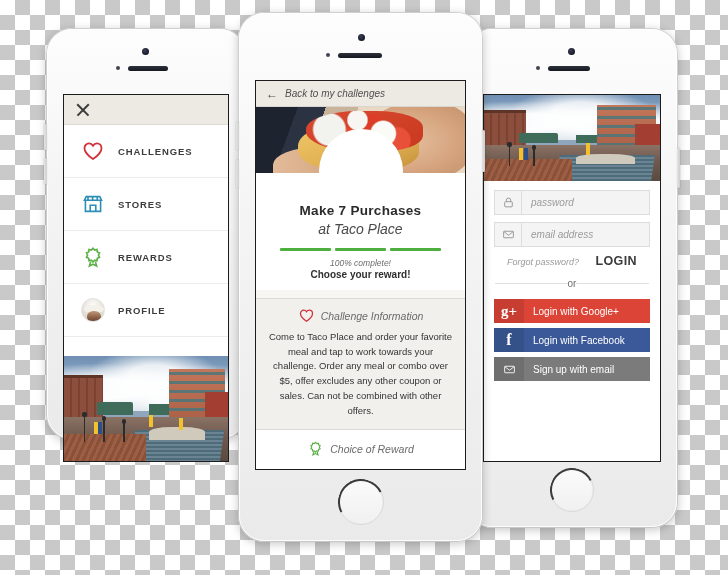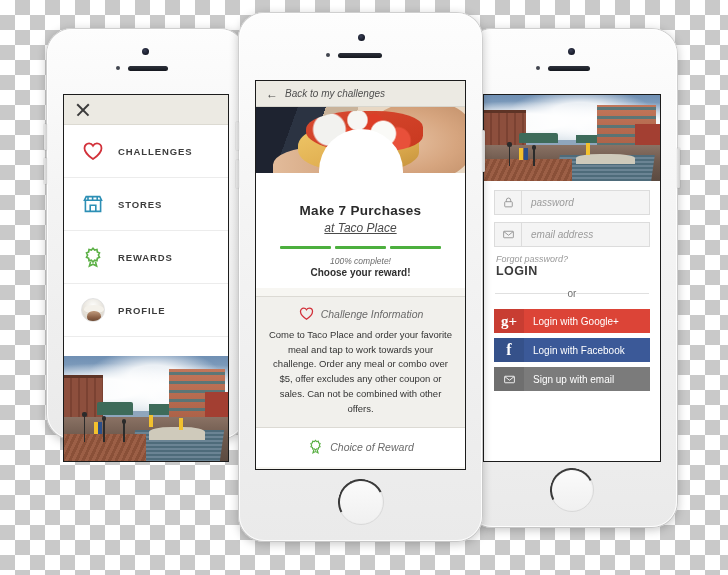--- a/index.html
+++ b/index.html
@@ -124,21 +124,21 @@
   .c-nav .txt{ font-size:10px; color:#4f4f4f; font-style:italic; }
 
   .c-hero{ height:66px; position:relative; overflow:hidden; }
   .logo-disc{
     position:absolute; left:50%; bottom:-40px; transform:translateX(-50%);
     width:84px; height:84px; border-radius:50%; background:#fff; z-index:2;
   }
 
   .c-body{ background:#fff; padding:30px 10px 10px; text-align:center; }
   .c-title{ font-size:13.5px; font-weight:bold; color:#2b2b2b; letter-spacing:.3px; }
-  .c-sub{ font-size:12px; color:#4a4a4a; font-style:italic; margin-top:3px;text-decoration:underline; }
+  .c-sub{ font-size:14px; color:#4a4a4a; font-style:italic; margin-top:3px; }
   .progress{ display:flex; gap:4px; margin:11px 14px 7px; }
   .progress i{ flex:1; height:3px; background:#4caf3e; border-radius:1px; }
   .c-pct{ font-size:8.5px; color:#6d6d6d; font-style:italic; }
   .c-choose{ font-size:10px; color:#2f2f2f; font-weight:600; margin-top:1px; }
 
   .c-section{
     background:#f1f0ec; border-top:1px solid #dcdad4; border-bottom:1px solid #dcdad4;
     padding:8px 12px 11px; text-align:center; margin-top:8px;
   }
   .sec-head{ display:flex; align-items:center; justify-content:center; gap:6px; margin-bottom:6px; }
@@ -165,22 +165,21 @@
   .field .ic{
     width:27px; height:100%; display:flex; align-items:center; justify-content:center;
     border-right:1px solid #dcdcdc; flex:none;
   }
   .field .ic svg *{ stroke:#8e8e8e; }
   .field .val{
     font-size:10px; color:#9b9b9b; font-style:italic; padding-left:9px;
   }
   .row-forgot{
     display:flex; align-items:baseline; justify-content:space-between;
-    margin:7px 2px 0;
-    flex-direction:column;
+    margin:7px 13px 0;
   }
   .forgot{ font-size:9px; color:#9a9a9a; font-style:italic; cursor:pointer;}
   .login-btn{ font-size:12.5px; font-weight:bold; color:#3b3b3b; letter-spacing:.4px; cursor:pointer;}
   .or-row{ display:flex; align-items:center; gap:0; margin:10px 1px 10px; }
   .or-row .ln{ flex:1; height:1px; background:#e0e0e0; }
   .or-row .or{ font-size:10px; color:#6d6d6d; }
 
   .sbtn{
     display:flex; align-items:center; height:24px; margin-bottom:5px; cursor:pointer;
   }

